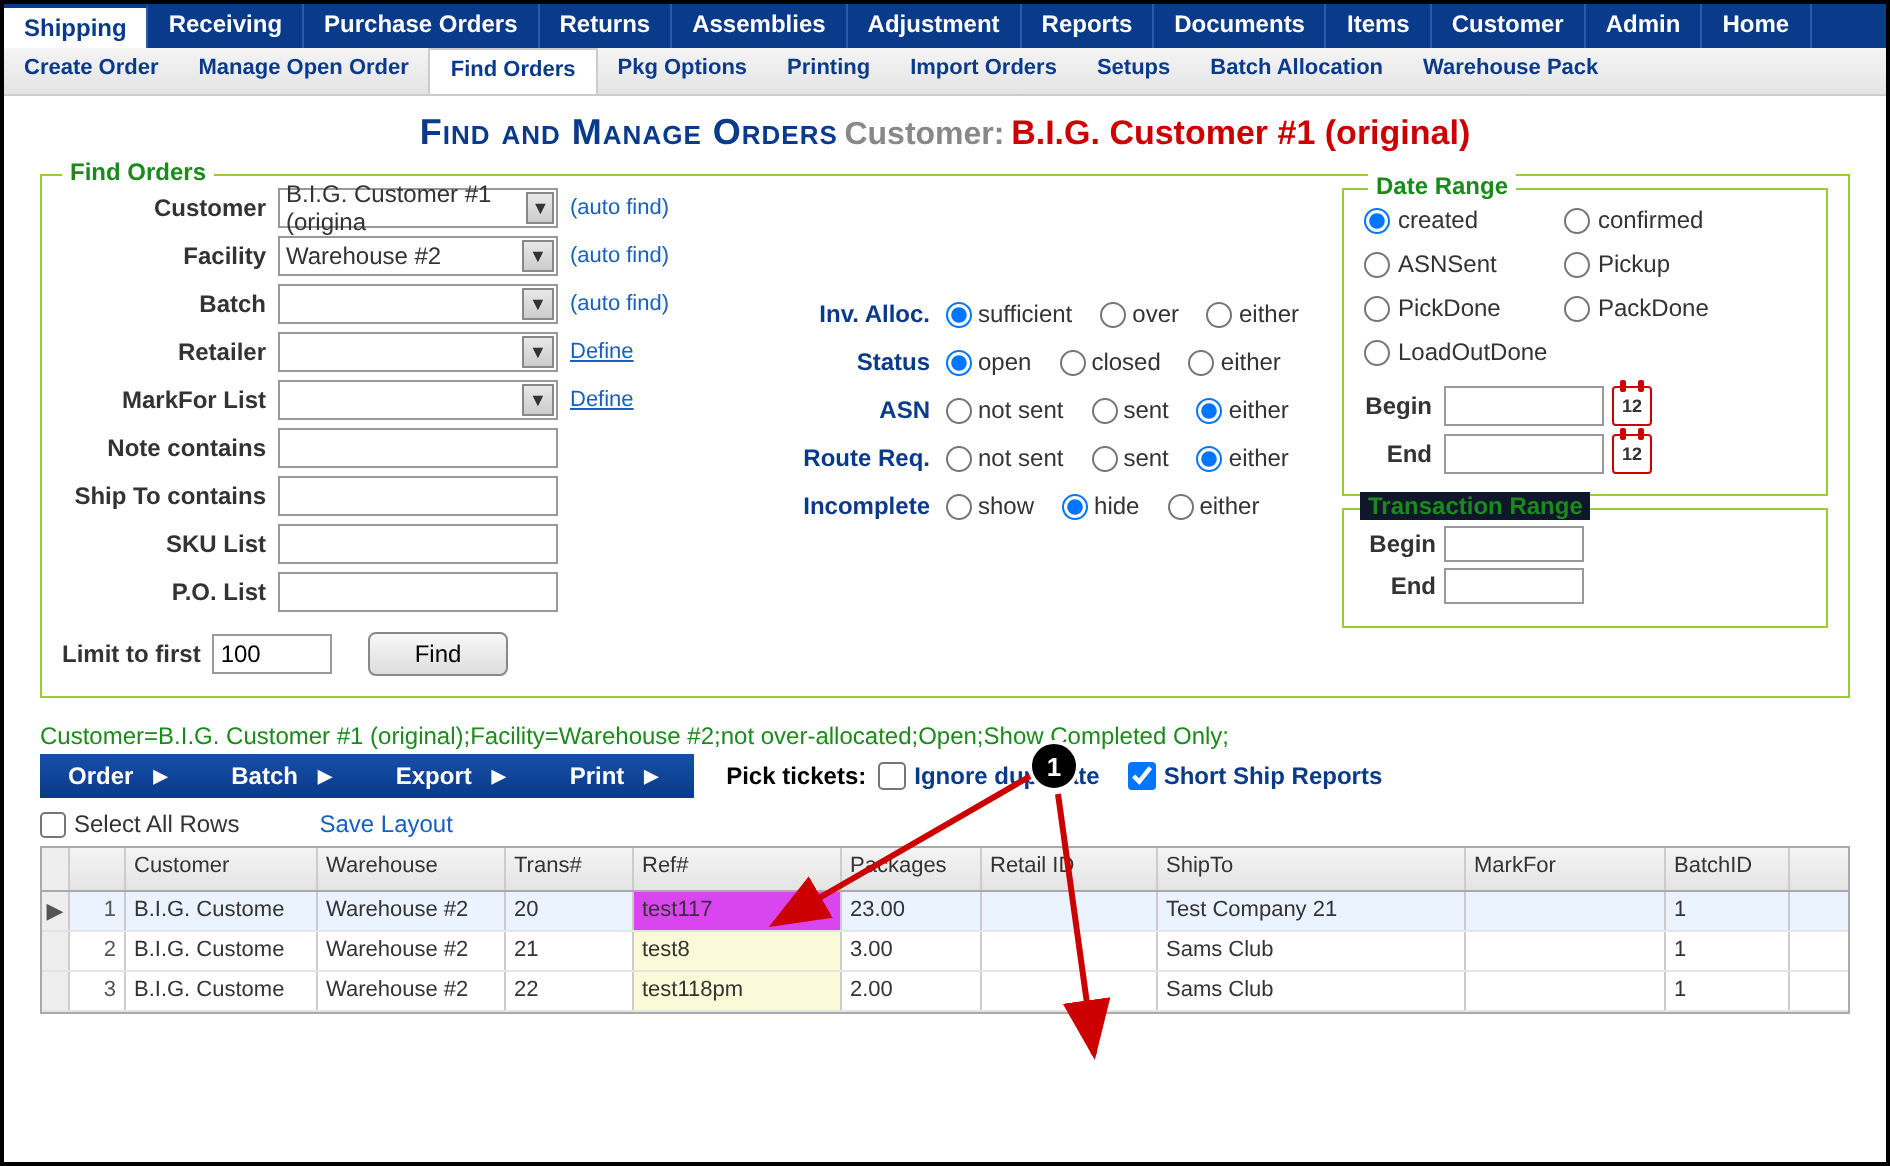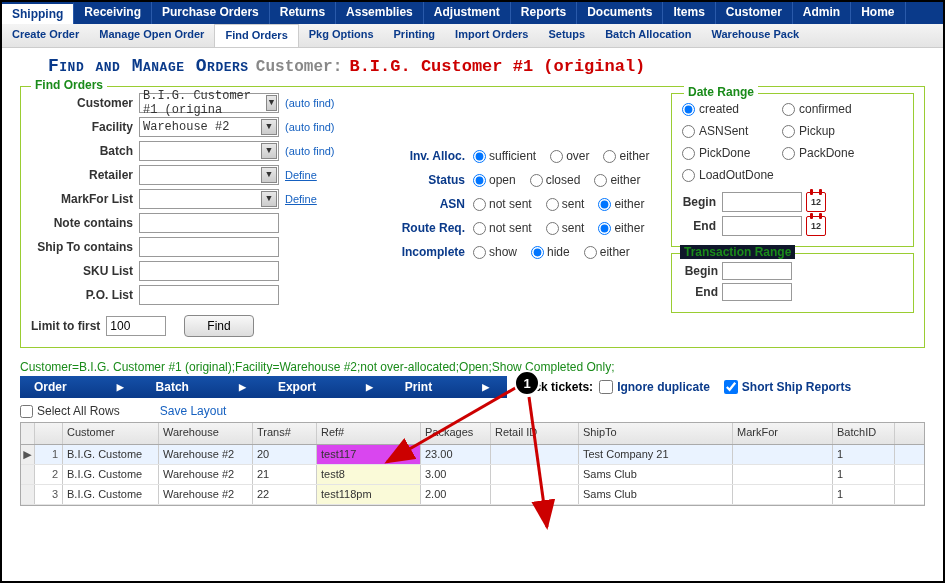--- a/index.html
+++ b/index.html
@@ -9,38 +9,38 @@
   .topnav { display: flex; background: linear-gradient(#0a3a8a,#0a3a8a); height: 22px; }
   .topnav-tab { padding: 3px 10px; color: #fff; font-weight: bold; font-size: 12px; cursor: pointer; border-right: 1px solid #2a5aaa; }
   .topnav-tab.active { background: #fff; color: #0a3a8a; border-top: 2px solid #0a3a8a; }
 
   
   .subnav { display: flex; background: linear-gradient(#f4f4f4,#e4e4e4); height: 24px; border-bottom: 1px solid #ccc; }
   .subnav-item { padding: 4px 10px; color: #0a3a8a; font-weight: bold; font-size: 11px; cursor: pointer; }
   .subnav-item.active { background: #fff; border: 1px solid #ccc; border-bottom: none; }
 
   
-  .page-title { padding: 8px 30px 6px 46px; font-family: Liberation Mono, monospace; }
+  .page-title { padding: 8px 30px 6px 30px; font-family: Liberation Sans, sans-serif; text-align: center; }
   .page-title .t1 { color: #0a3a8a; font-variant: small-caps; font-size: 18px; font-weight: bold; letter-spacing: 0.5px; }
   .page-title .t2 { color: #888; font-size: 16px; font-weight: bold; }
   .page-title .t3 { color: #c00; font-size: 17px; font-weight: bold; }
 
   
   .find-fieldset { margin: 4px 18px 8px 18px; border: 1px solid #9acd32; padding: 6px 10px 10px 10px; position: relative; }
   .find-fieldset > .legend { position: absolute; top: -9px; left: 10px; background: #fff; padding: 0 4px; color: #1a8b1a; font-weight: bold; font-size: 12px; }
 
   .find-grid { display: flex; }
   .col-left { width: 360px; }
   .col-mid { width: 280px; padding-top: 56px; }
   .col-right { flex: 1; }
 
   .form-row { display: flex; align-items: center; margin-bottom: 4px; }
   .form-row label { width: 108px; text-align: right; padding-right: 6px; font-weight: bold; color: #333; font-size: 12px; }
   .form-row input[type=text], .form-row .combo { width: 140px; height: 20px; border: 1px solid #999; padding: 1px 3px; font-size: 12px; background: #fff; }
-  .form-row .combo { display: flex; align-items: center; justify-content: space-between; font-family: Liberation Mono, monospace; }
+  .form-row .combo { display: flex; align-items: center; justify-content: space-between; }
   .form-row .combo .arrow { width: 16px; height: 16px; background: linear-gradient(#e8e8e8,#ccc); border: 1px solid #888; display: flex; align-items: center; justify-content: center; font-size: 9px; color: #333; margin-right: -2px; }
   .link { color: #1560c0; font-size: 11px; margin-left: 6px; cursor: pointer; }
   .link.u { text-decoration: underline; }
 
   .radio-row { display: flex; align-items: center; margin-bottom: 10px; }
   .radio-row .rlabel { width: 82px; text-align: right; color: #0a3a8a; font-weight: bold; font-size: 12px; padding-right: 8px; }
   .radio-row label { display: flex; align-items: center; margin-right: 14px; font-size: 12px; color: #333; }
   .radio-row input[type=radio] { margin-right: 3px; }
 
   
@@ -65,21 +65,21 @@
   .limit-row { display: flex; align-items: center; margin-top: 10px; }
   .limit-row label { font-weight: bold; font-size: 12px; margin-right: 6px; }
   .limit-row input { width: 60px; height: 20px; border: 1px solid #999; padding: 1px 3px; font-size: 12px; margin-right: 18px; }
   .find-btn { padding: 3px 22px; border: 1px solid #888; border-radius: 4px; background: linear-gradient(#f8f8f8,#ddd); font-size: 12px; cursor: pointer; }
 
   .query-string { color: #1a8b1a; font-size: 12px; padding: 4px 18px 2px 18px; }
 
   
   .action-bar { display: flex; align-items: center; padding: 0 18px 4px 18px; }
   .menu-strip { display: flex; background: linear-gradient(#1550a8,#0a3a8a); height: 22px; align-items: center; }
-  .menu-btn { display: flex; align-items: center; color: #fff; font-weight: bold; font-size: 12px; padding: 0 18px 0 14px; cursor: pointer; gap: 40px; }
+  .menu-btn { display: flex; align-items: center; color: #fff; font-weight: bold; font-size: 12px; padding: 0 18px 0 14px; cursor: pointer; }
   .menu-btn .tri { margin-left: 10px; font-size: 9px; }
   .pick-area { display: flex; align-items: center; margin-left: 16px; font-size: 12px; }
   .pick-area .plabel { color: #000; font-weight: bold; margin-right: 6px; }
   .pick-area label { display: flex; align-items: center; margin-right: 14px; color: #0a3a8a; font-weight: bold; }
   .pick-area input[type=checkbox] { width: 14px; height: 14px; margin-right: 4px; }
 
   .select-row { display: flex; align-items: center; padding: 2px 18px 4px 18px; font-size: 12px; }
   .select-row input { margin-right: 4px; }
   .select-row .save-layout { color: #1560c0; margin-left: 40px; cursor: pointer; }
 

